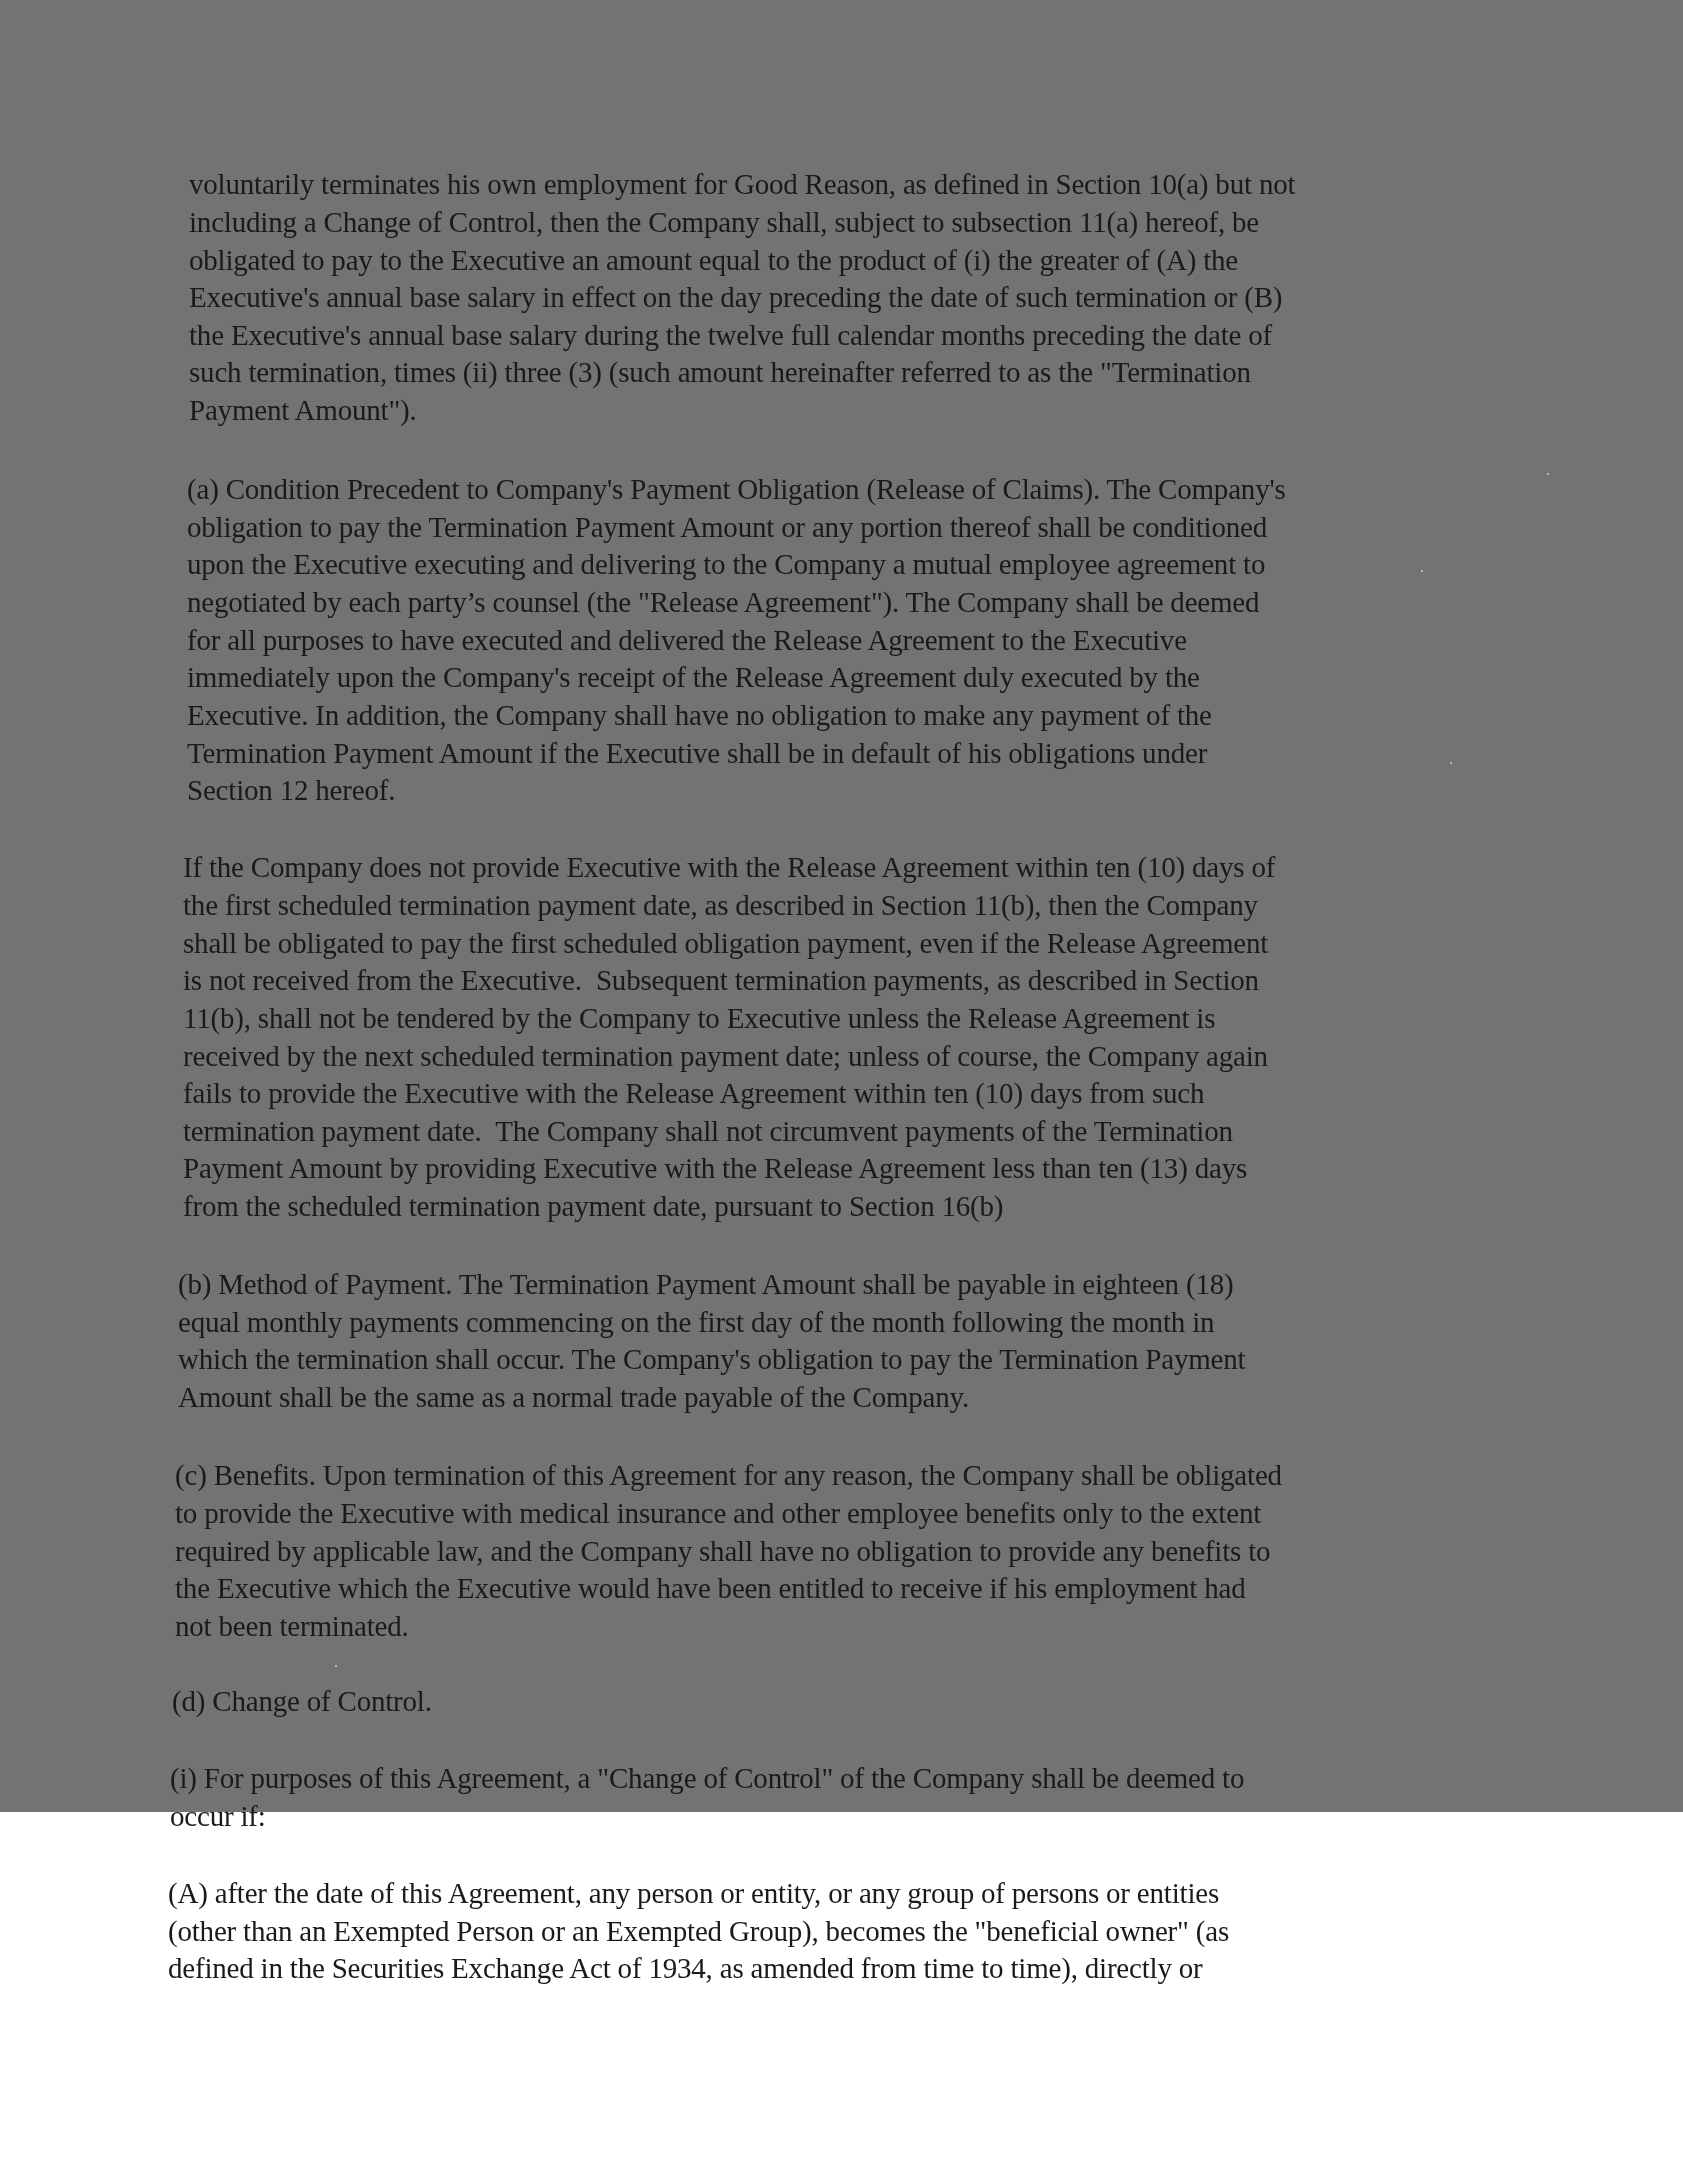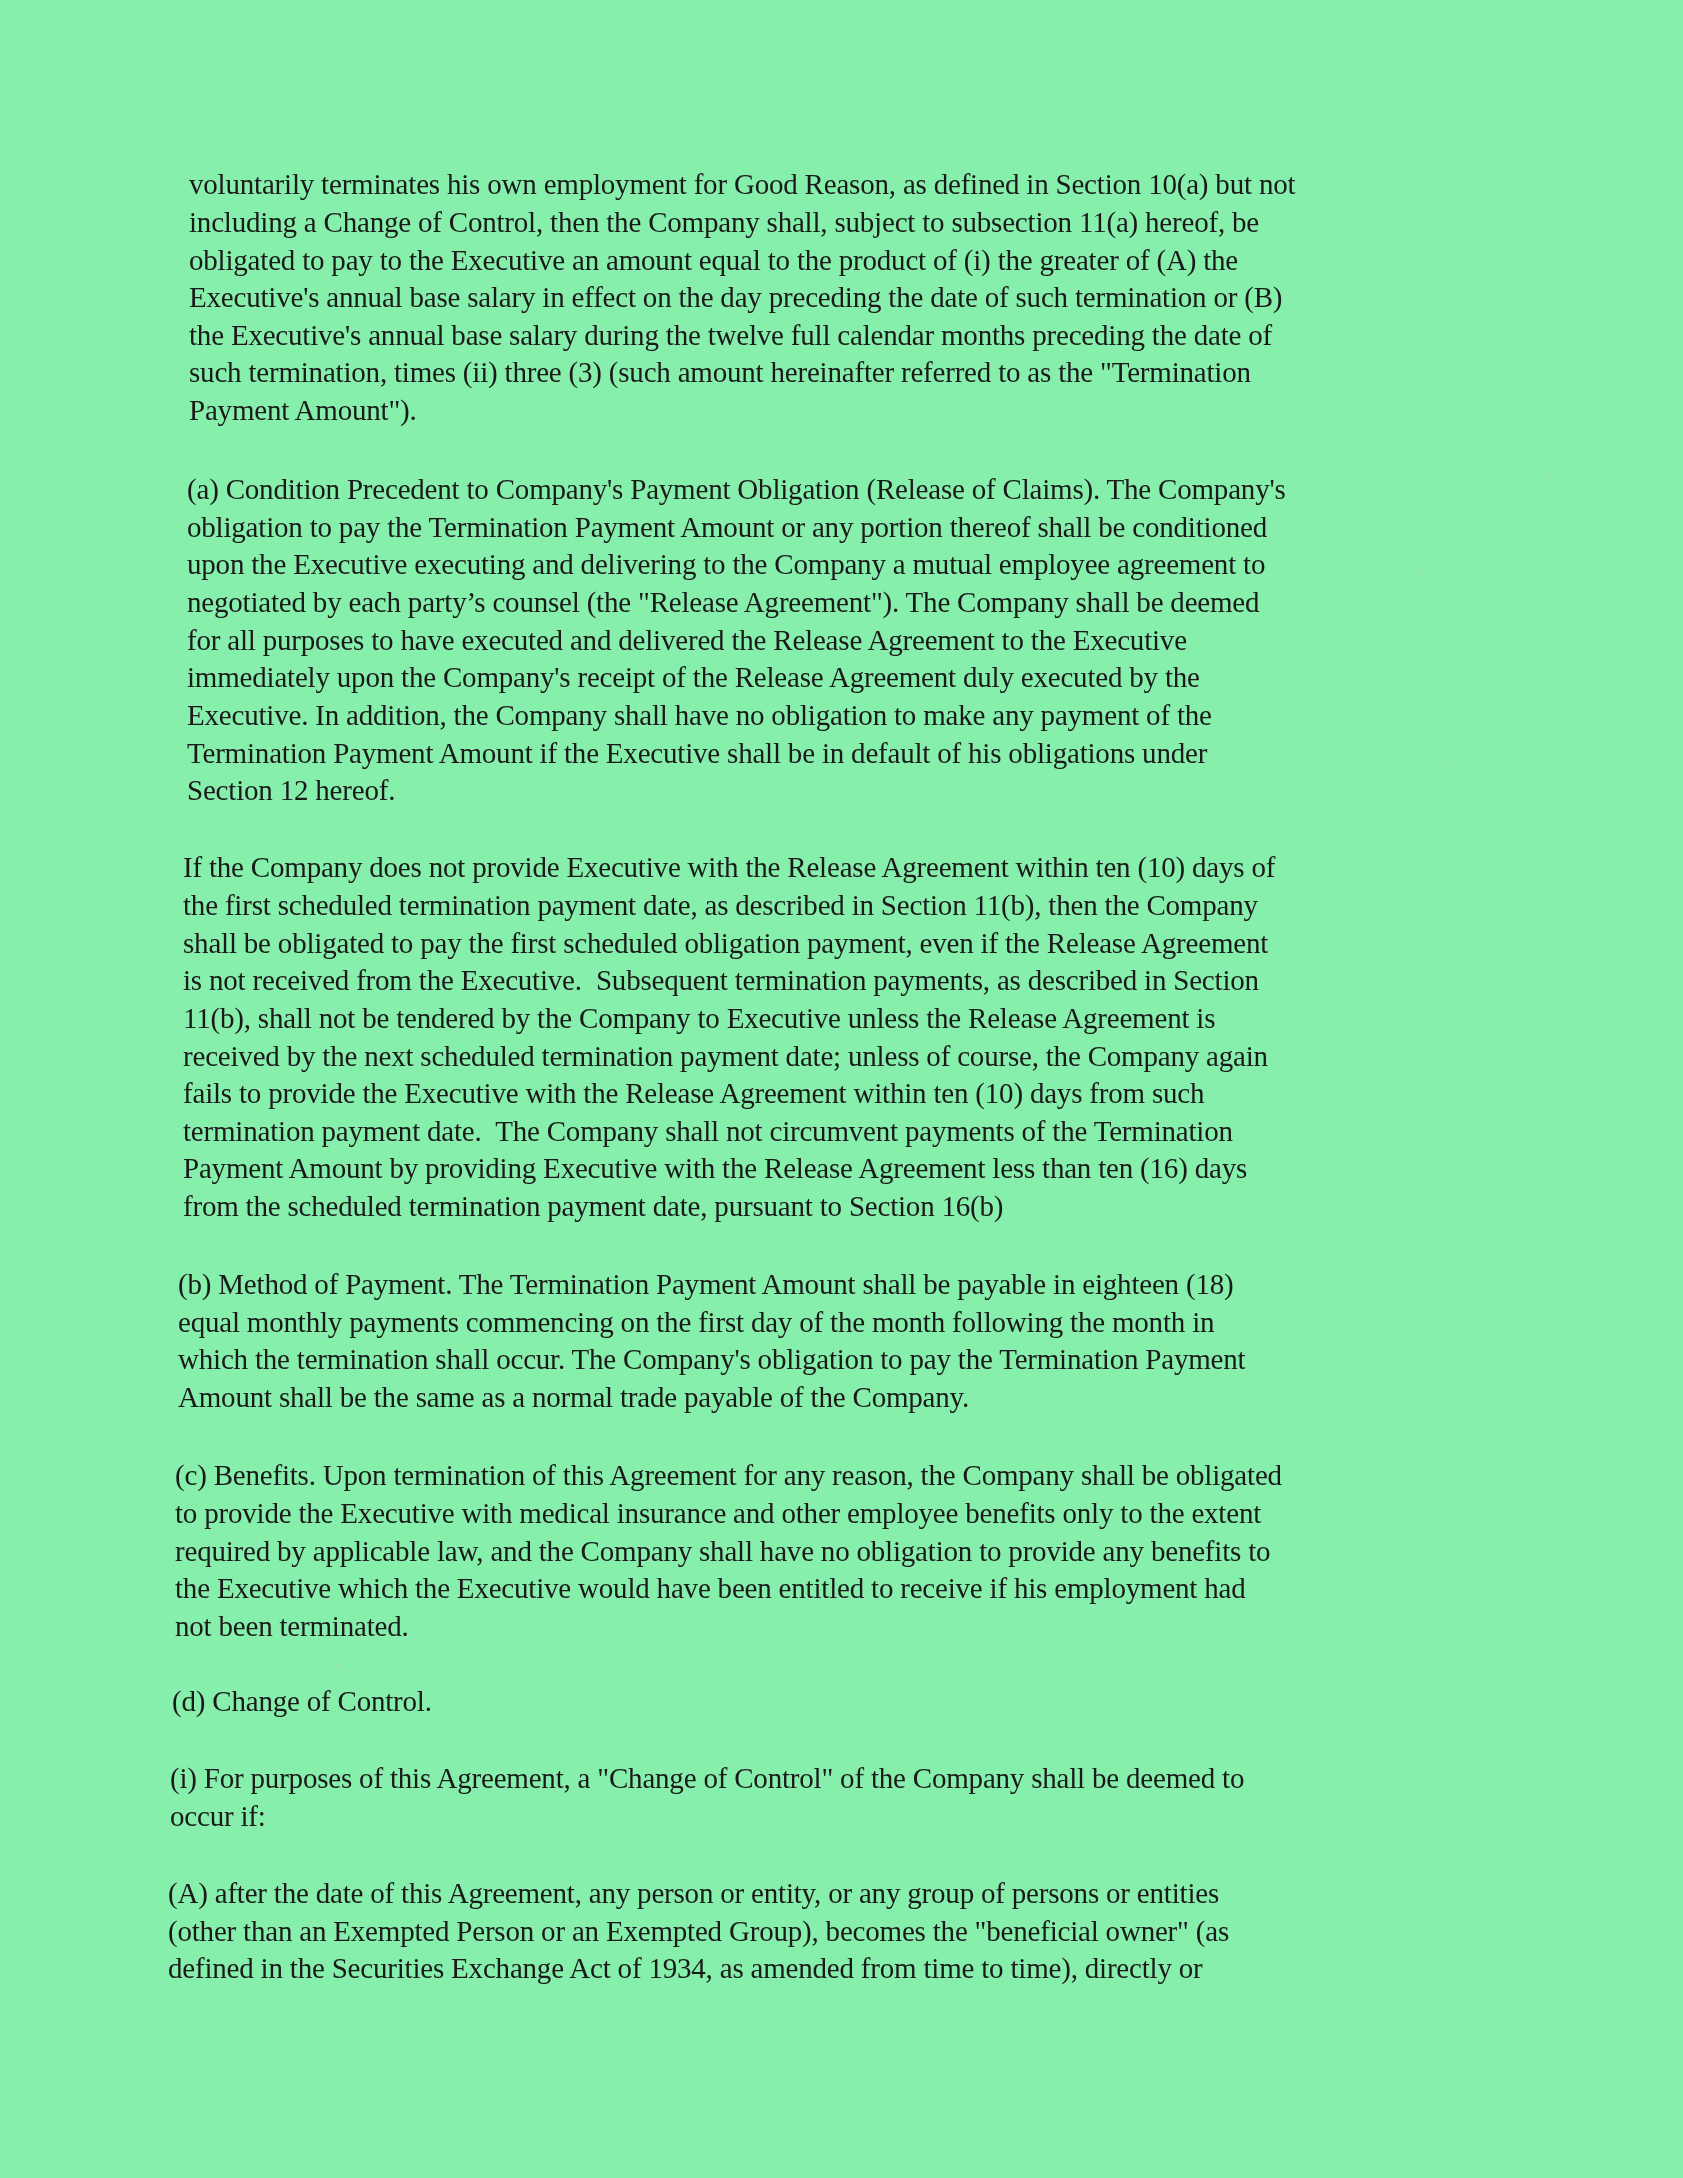--- a/index.html
+++ b/index.html
@@ -1,19 +1,19 @@
 <!DOCTYPE html>
 <html><head>
 <meta charset="utf-8">
 <style>
   html, body { margin: 0; padding: 0; background: #ffffff; }
   body { width: 1683px; height: 2178px; position: relative; overflow: hidden; }
   .page {
-    position: absolute; left: 0; top: 0; width: 1683px; height: 2178px;
-    background: #86efac;
+    position: absolute; left: 0; top: 0; width: 1683px; height: 1812px;
+    background: #737373;
   }
   .line {
     position: absolute;
     font-family: "Liberation Serif", "DejaVu Serif", serif;
     font-size: 29px;
     color: #1a1a1a;
     white-space: pre;
     line-height: 36px;
     letter-spacing: -0.2px;
   }
@@ -48,21 +48,21 @@
 
   <div>
     <div class="line" style="left:183px;top:849px">If the Company does not provide Executive with the Release Agreement within ten (10) days of</div>
     <div class="line" style="left:183px;top:887px">the first scheduled termination payment date, as described in Section 11(b), then the Company</div>
     <div class="line" style="left:183px;top:925px">shall be obligated to pay the first scheduled obligation payment, even if the Release Agreement</div>
     <div class="line" style="left:183px;top:962px">is not received from the Executive.  Subsequent termination payments, as described in Section</div>
     <div class="line" style="left:183px;top:1000px">11(b), shall not be tendered by the Company to Executive unless the Release Agreement is</div>
     <div class="line" style="left:183px;top:1038px">received by the next scheduled termination payment date; unless of course, the Company again</div>
     <div class="line" style="left:183px;top:1075px">fails to provide the Executive with the Release Agreement within ten (10) days from such</div>
     <div class="line" style="left:183px;top:1113px">termination payment date.  The Company shall not circumvent payments of the Termination</div>
-    <div class="line" style="left:183px;top:1150px">Payment Amount by providing Executive with the Release Agreement less than ten (16) days</div>
+    <div class="line" style="left:183px;top:1150px">Payment Amount by providing Executive with the Release Agreement less than ten (13) days</div>
     <div class="line" style="left:183px;top:1188px">from the scheduled termination payment date, pursuant to Section 16(b)</div>
   </div>
 
   <div>
     <div class="line" style="left:178px;top:1266px">(b) Method of Payment. The Termination Payment Amount shall be payable in eighteen (18)</div>
     <div class="line" style="left:178px;top:1304px">equal monthly payments commencing on the first day of the month following the month in</div>
     <div class="line" style="left:178px;top:1341px">which the termination shall occur. The Company's obligation to pay the Termination Payment</div>
     <div class="line" style="left:178px;top:1379px">Amount shall be the same as a normal trade payable of the Company.</div>
   </div>
 

